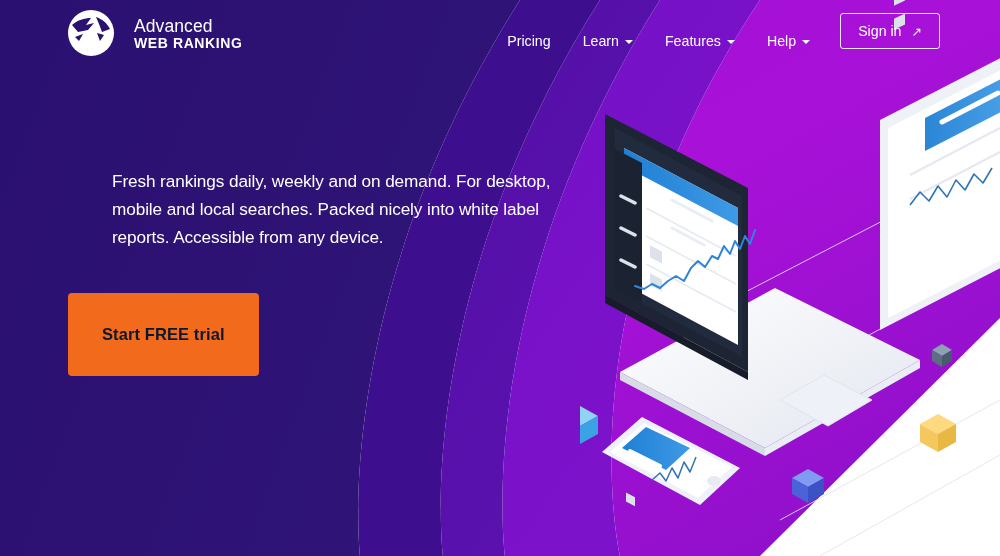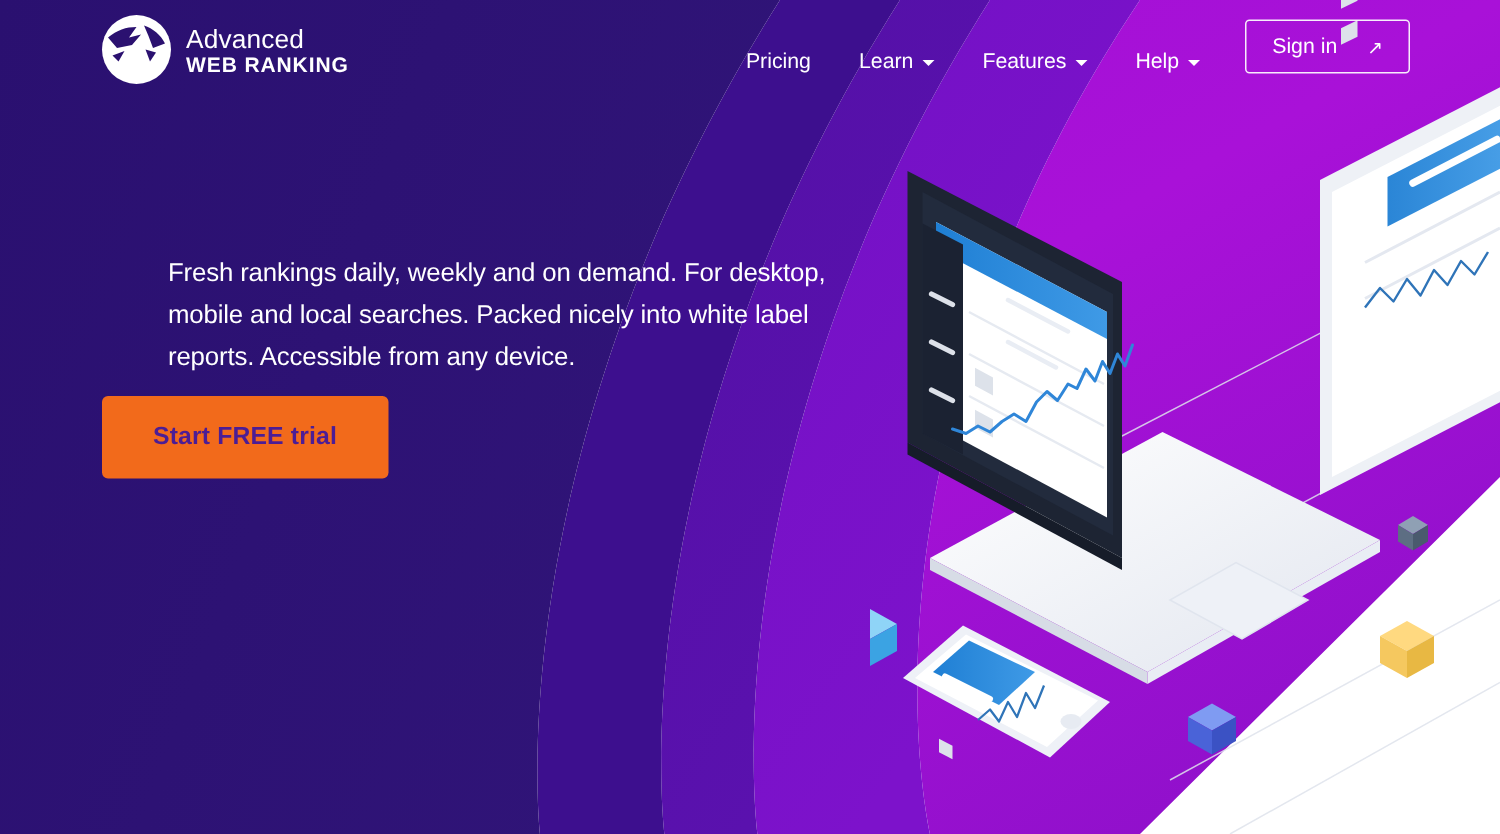--- a/index.html
+++ b/index.html
@@ -39,21 +39,21 @@
     align-items: center;
     z-index: 30;
   }
 
   .logo-block {
     position: absolute;
     left: 66px;
     top: 8px;
     display: flex;
     align-items: center;
-    gap: 8px;
+    gap: 18px;
     cursor: pointer;
   }
   .logo-mark {
     width: 50px; height: 50px;
     flex: 0 0 50px;
   }
   .logo-text { line-height: 1; padding-top: 2px; }
   .logo-line1 {
     color: #ffffff;
     font-size: 17.5px;
@@ -102,21 +102,21 @@
   .signin {
     margin-left: 14px;
     border: 1.4px solid rgba(255,255,255,0.92);
     border-radius: 3px;
     padding: 9px 17px;
     color: #ffffff;
     font-size: 14.2px;
     cursor: pointer;
     display: flex;
     align-items: center;
-    gap: 20px;
+    gap: 10px;
     white-space: nowrap;
   }
   .signin .arrow { font-size: 12.5px; display:inline-block; }
 
   
   .hero {
     position: absolute;
     left: 68px;
     top: 168px;
     width: 470px;
@@ -138,26 +138,26 @@
     font-size: 17.2px;
     line-height: 1.62;
     color: #ffffff;
     font-weight: 400;
     width: 440px;
     letter-spacing: -0.1px;
     margin-left: 44px;
   }
   .cta {
     display: inline-block;
-    margin-top: 12px;
+    margin-top: 41px;
     background: #f26a1b;
-    color: #4c1d95;
+    color: #0f172a;
     font-size: 16.5px;
     font-weight: 700;
-    padding: 18px 34px;
+    padding: 32px 34px;
     border: none;
     border-radius: 4px;
     cursor: pointer;
     letter-spacing: 0.1px;
     font-family: "Liberation Sans", sans-serif;
   }
 
   
   .illus {
     position: absolute;

